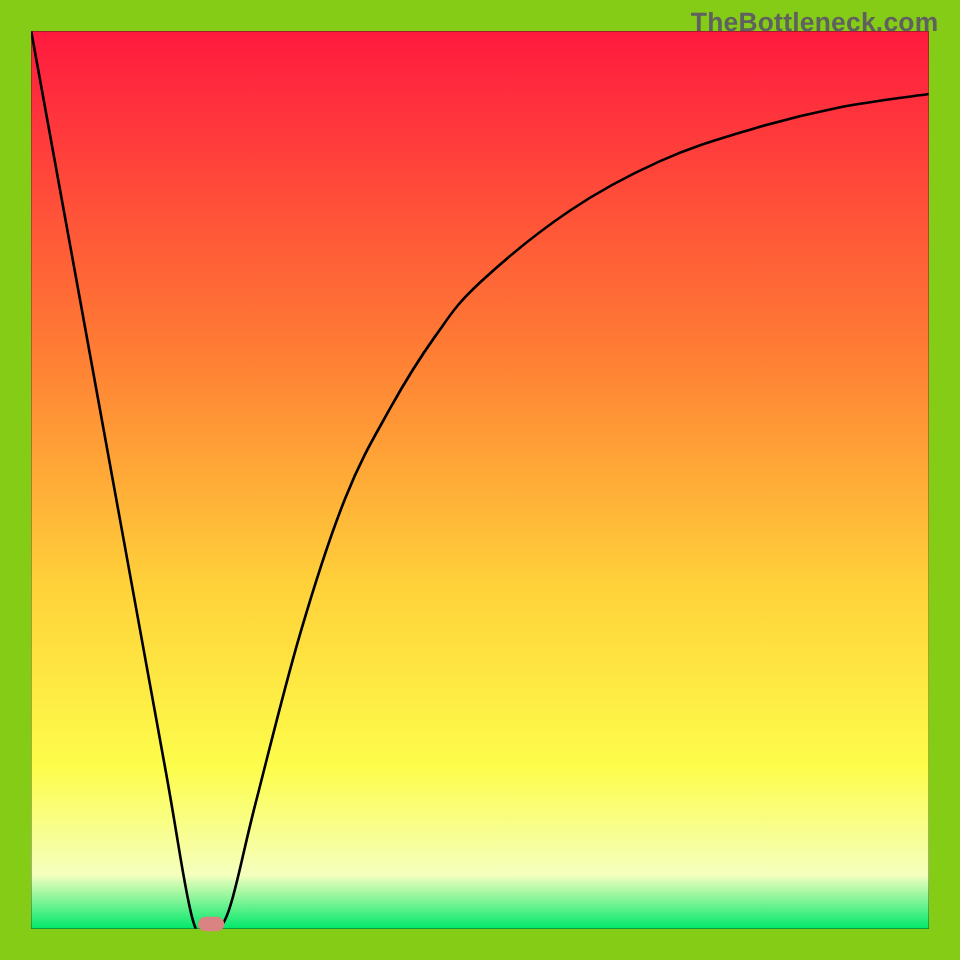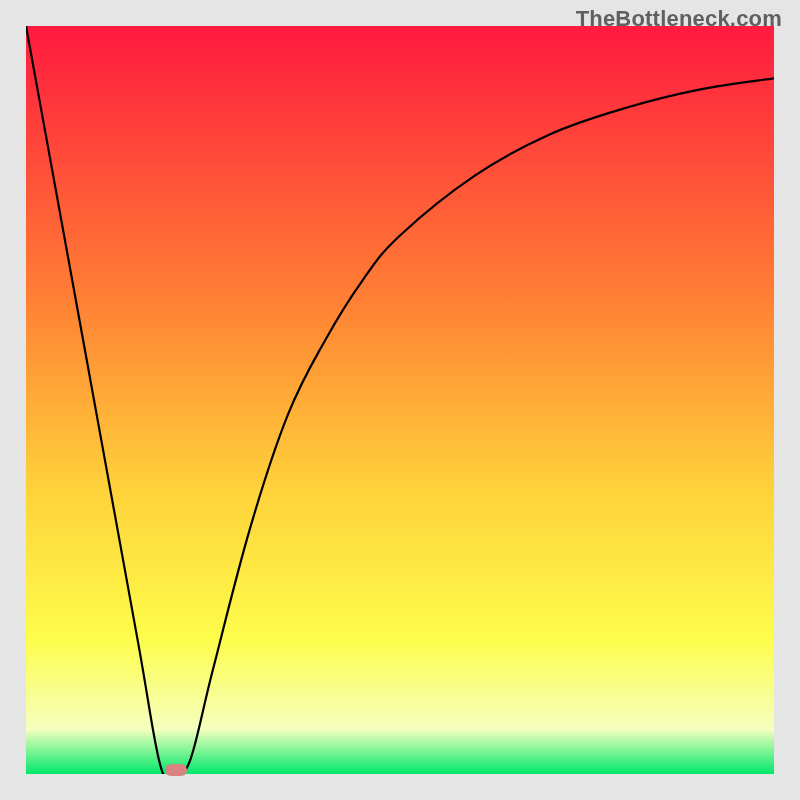--- a/index.html
+++ b/index.html
@@ -8,21 +8,21 @@
     width: 800px;
     height: 800px;
     background: #000;
     font-family: Arial, Helvetica, sans-serif;
     overflow: hidden;
   }
   .frame {
     position: relative;
     width: 800px;
     height: 800px;
-    background: #e5e5e5;
+    background: #84cc16;
     text-align: center;
   }
   .watermark {
     position: absolute;
     top: 6px;
     right: 18px;
     color: #606060;
     font-size: 22px;
     font-weight: 600;
     letter-spacing: 0.2px;

